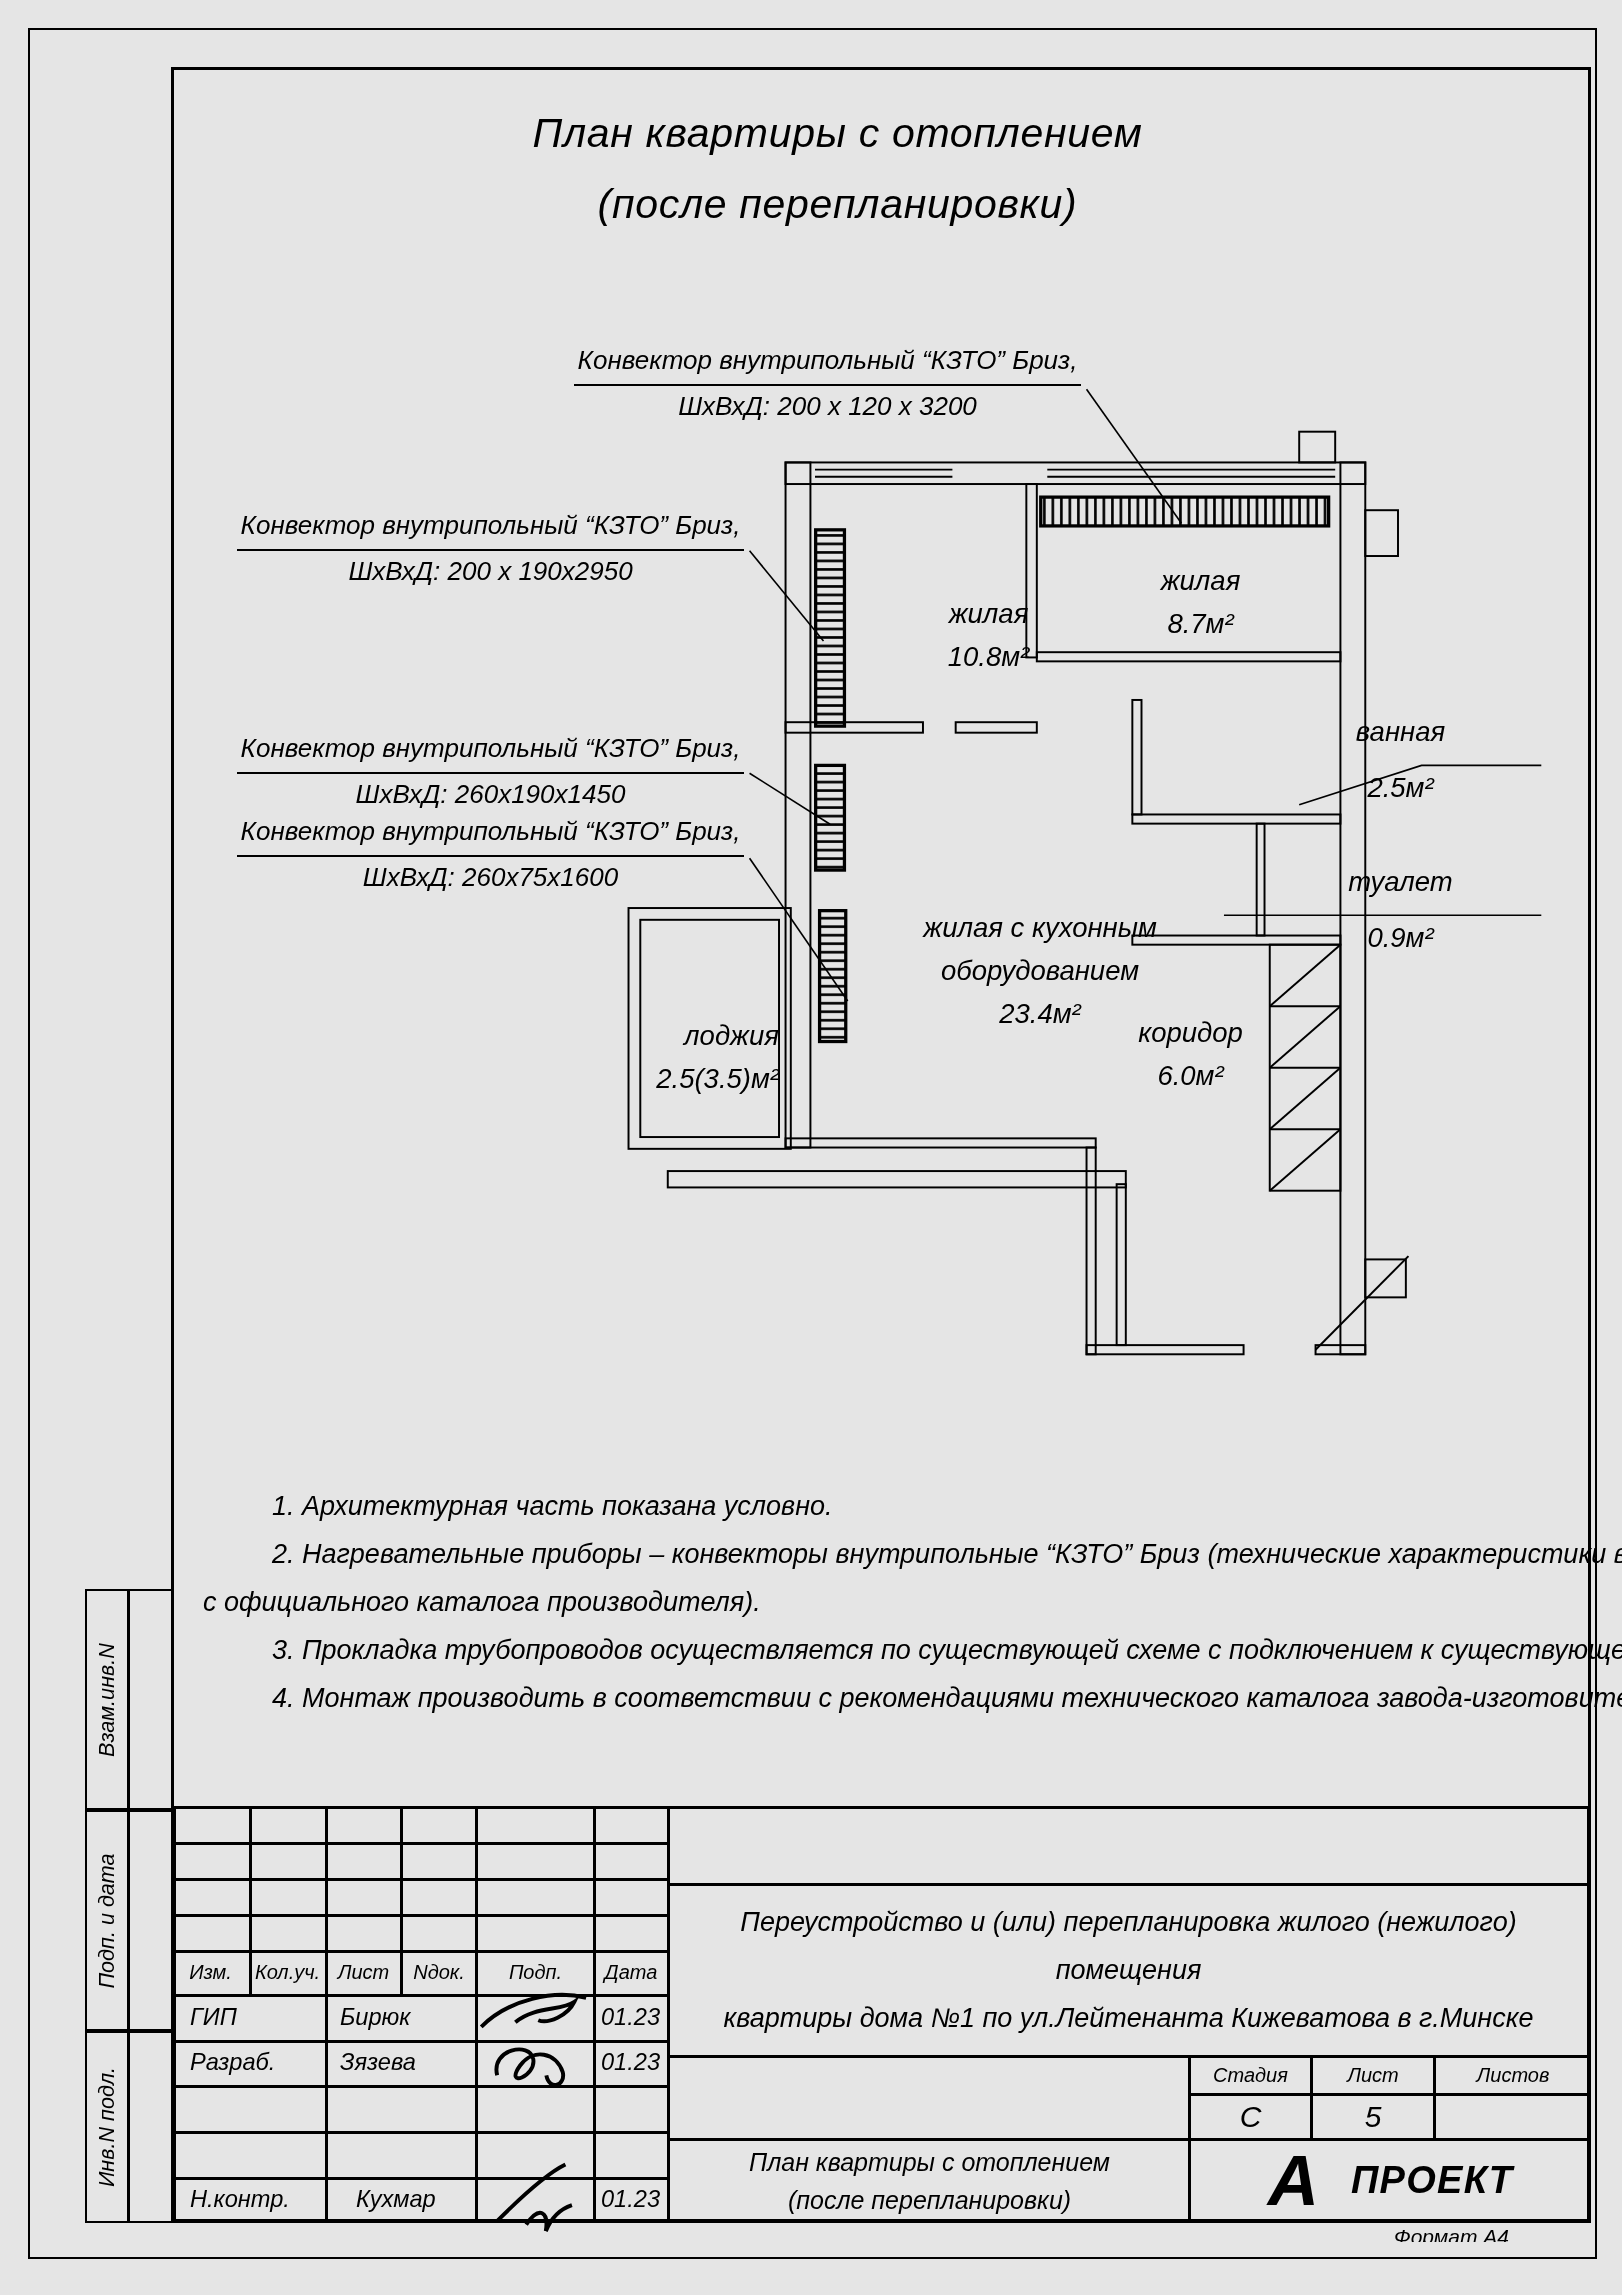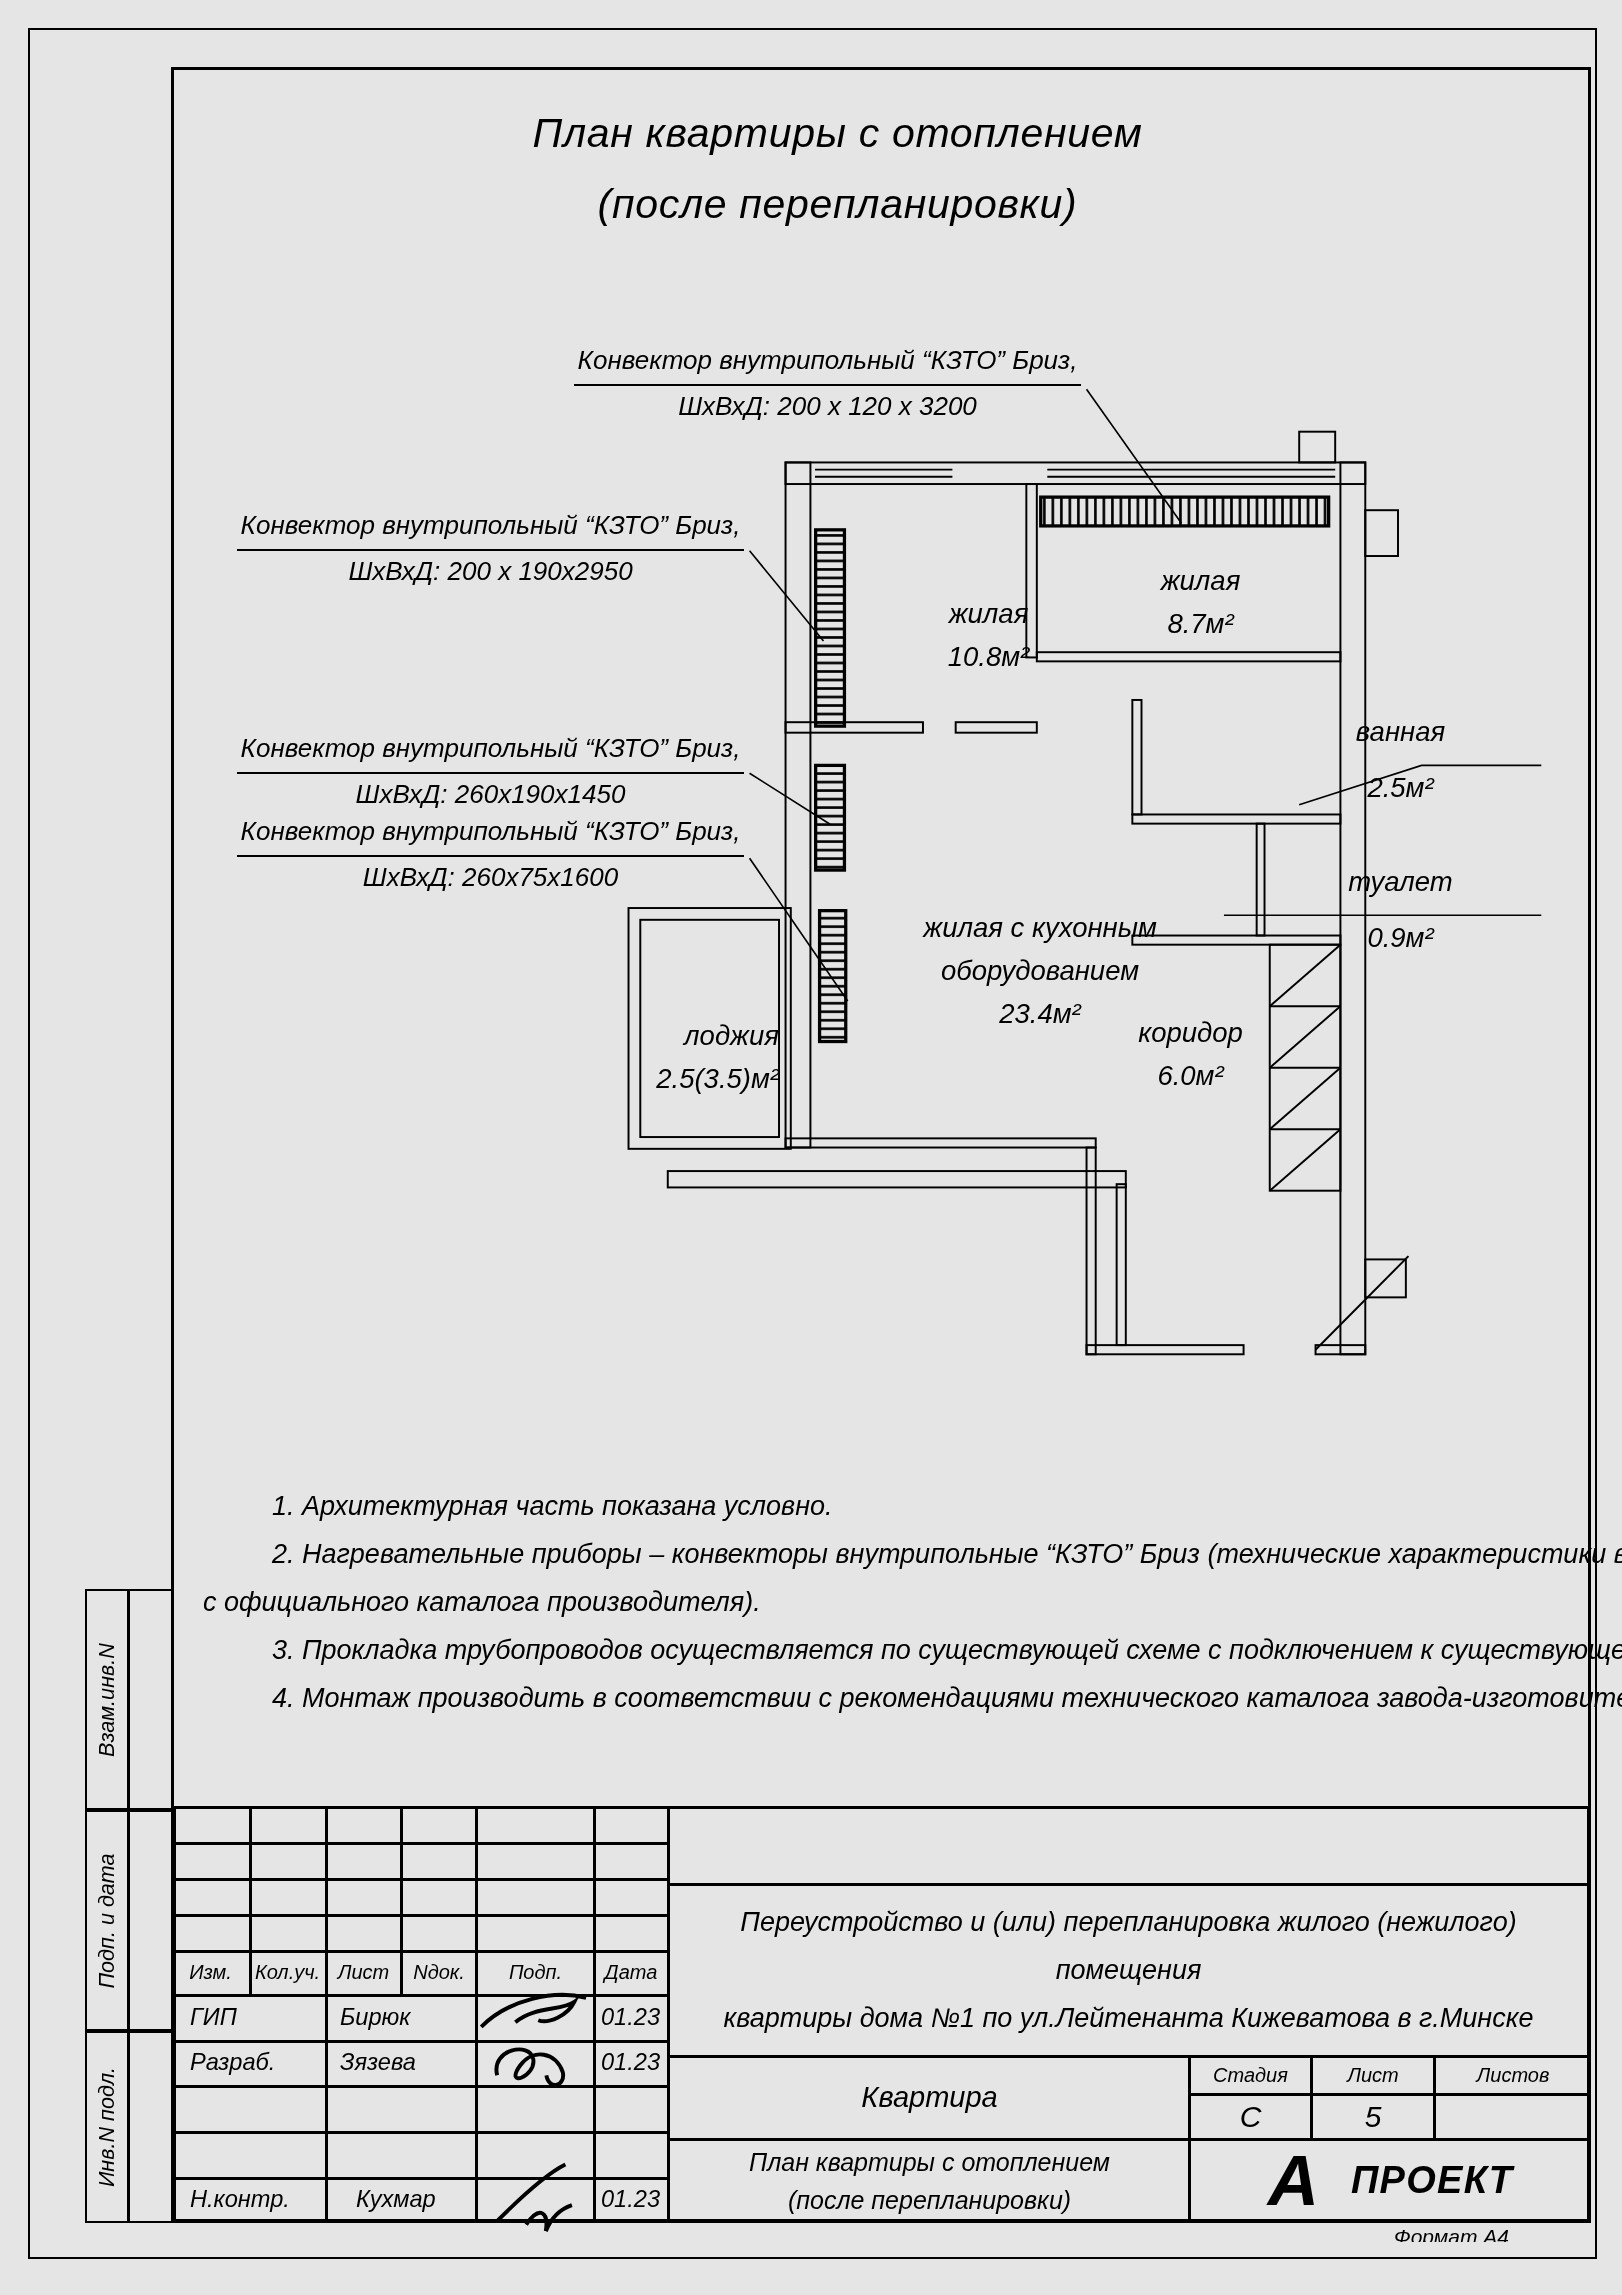--- a/index.html
+++ b/index.html
@@ -231,21 +231,20 @@
   </svg>
   <svg class="abs" style="left:487px;top:2159px;" width="98" height="79" viewBox="0 0 150 120">
     <path d="M15,95 C55,55 95,20 120,8 M60,100 C80,70 95,80 90,110 M90,110 C100,85 115,75 130,70" fill="none" stroke="#000" stroke-width="6"></path>
   </svg>
 
   <div class="abs ctr" style="left:677px;top:1894px;width:903px;height:151px;flex-direction:column;font-size:27px;line-height:48px;">
     <div>Переустройство и (или) перепланировка жилого (нежилого) помещения</div>
     <div>квартиры дома №1 по ул.Лейтенанта Кижеватова в г.Минске</div>
   </div>
 
-  <div class="abs ctr stamp-big" style="left:671px;top:2058px;width:517px;height:79px;font-size:29px;">Квартира</div>
   <div class="abs ctr stamp-small" style="left:1191px;top:2058px;width:119px;height:34px;">Стадия</div>
   <div class="abs ctr stamp-small" style="left:1313px;top:2058px;width:120px;height:34px;">Лист</div>
   <div class="abs ctr stamp-small" style="left:1436px;top:2058px;width:154px;height:34px;">Листов</div>
   <div class="abs ctr stamp-big" style="left:1191px;top:2095px;width:119px;height:43px;">С</div>
   <div class="abs ctr stamp-big" style="left:1313px;top:2095px;width:120px;height:43px;">5</div>
   <div class="abs ctr stamp-big" style="left:1436px;top:2095px;width:154px;height:43px;"></div>
 
   <div class="abs ctr" style="left:671px;top:2142px;width:517px;height:77px;flex-direction:column;font-size:25px;line-height:38px;">
     <div>План квартиры с отоплением</div>
     <div>(после перепланировки)</div>

